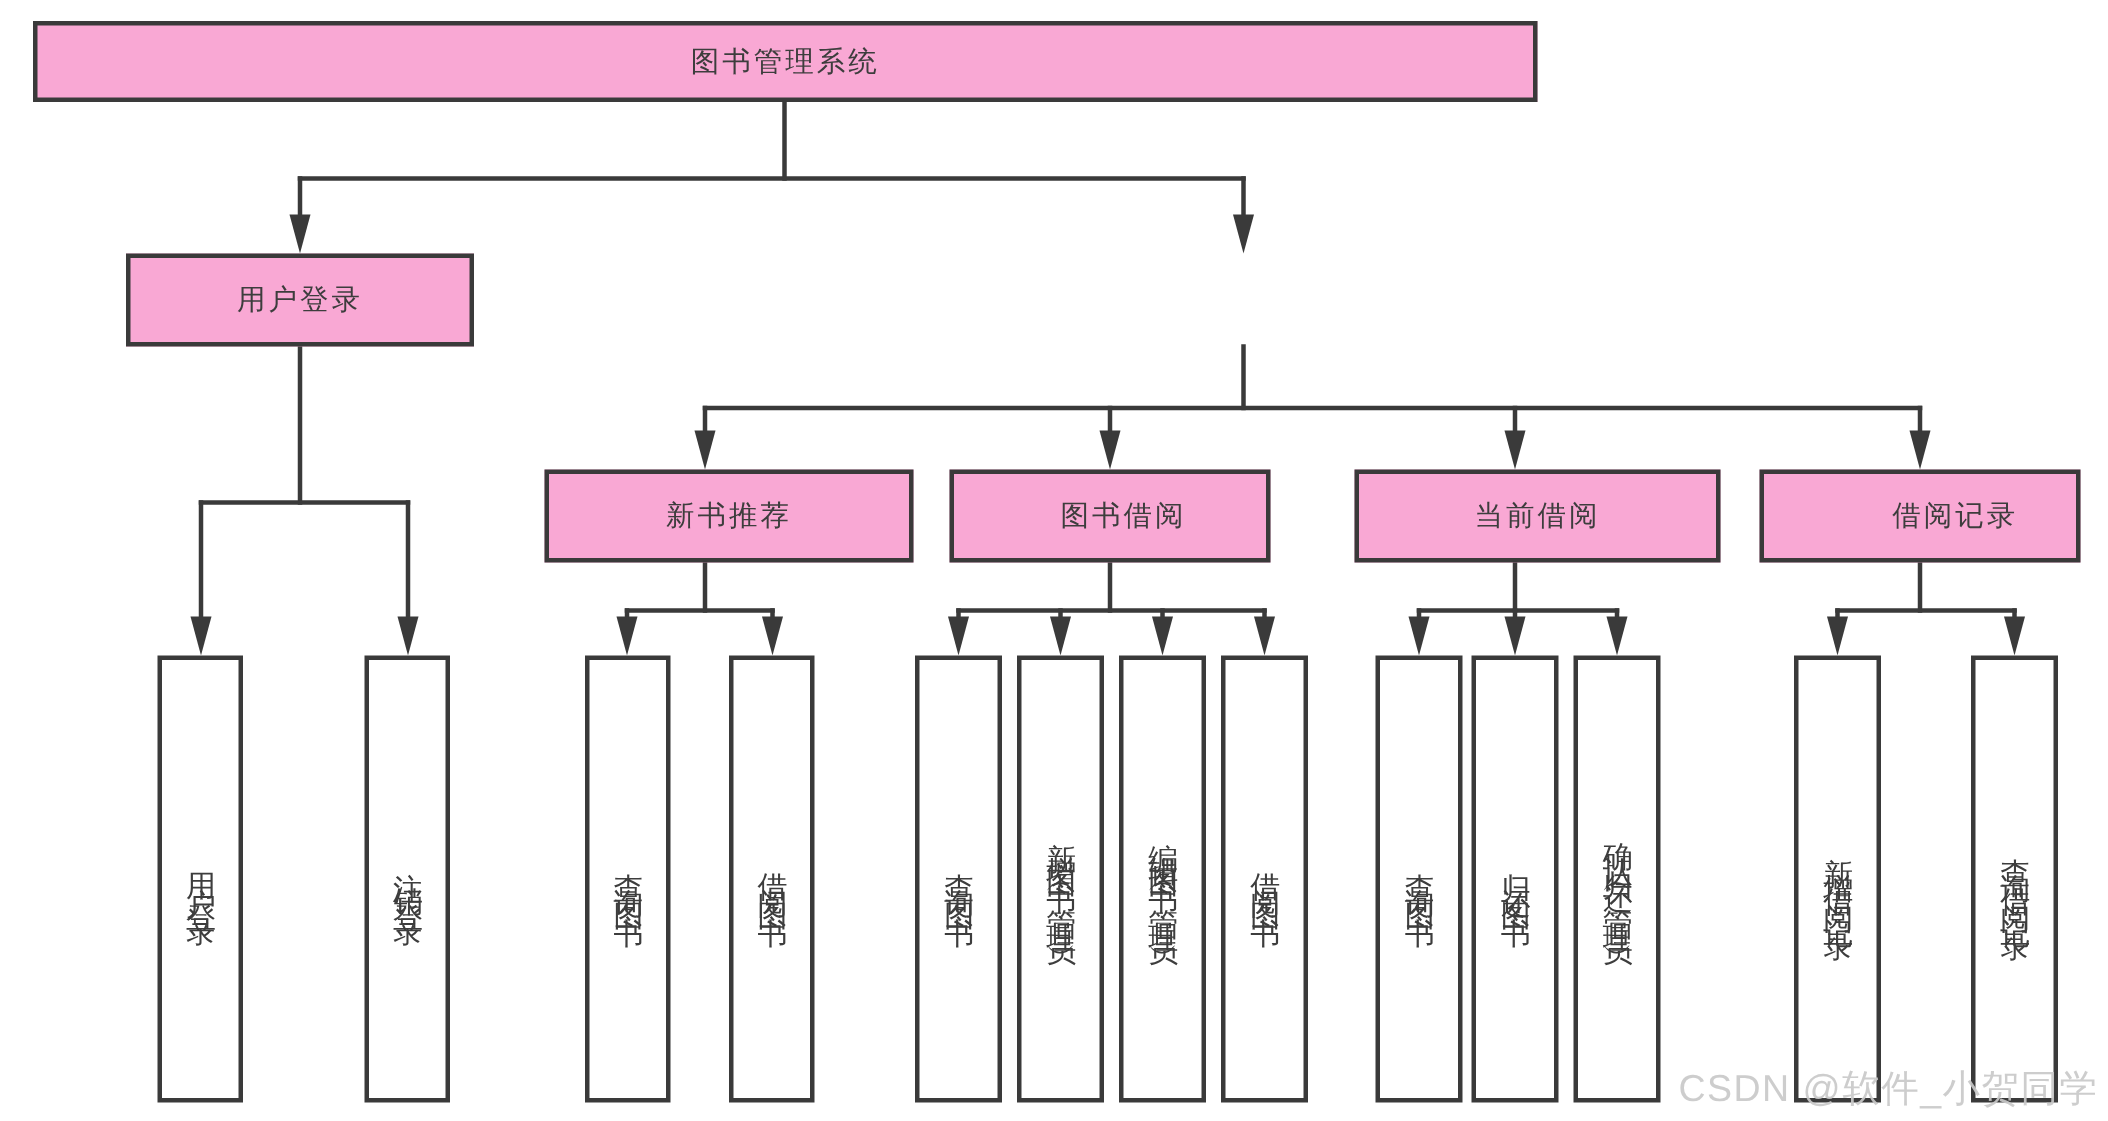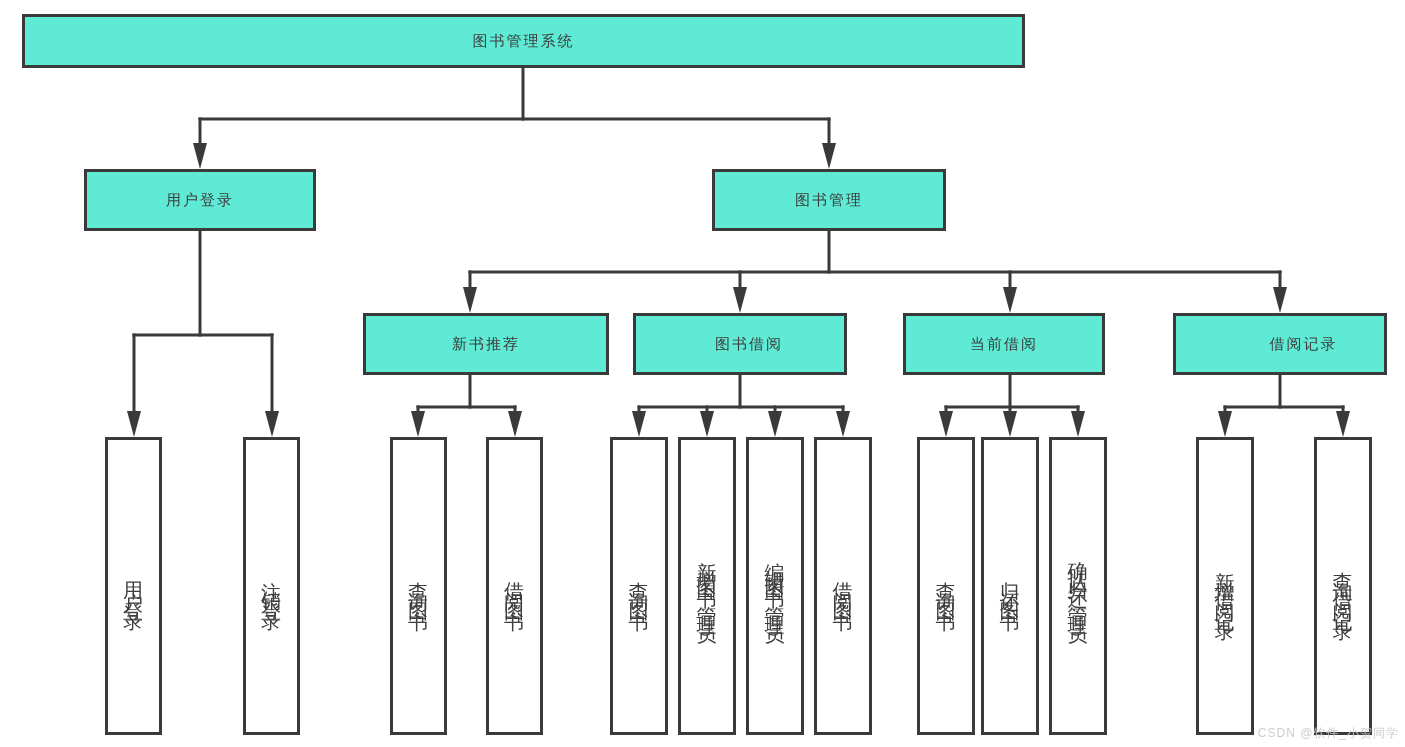--- a/index.html
+++ b/index.html
@@ -9,37 +9,37 @@
     background:#ffffff;
     overflow:hidden;
     font-family:"Liberation Sans", sans-serif;
   }
   .connectors{
     position:absolute;left:0;top:0;
     pointer-events:none;
   }
   .hbox{
     position:absolute;box-sizing:border-box;
-    border:3px solid #3a3a3a;background:#5eead4;
+    border:3px solid #3a3a3a;background:#f9a8d4;
     display:flex;align-items:center;justify-content:center;
-    font-size:15px;color:#3d3d3d;letter-spacing:2px;
+    font-size:19px;color:#3d3d3d;letter-spacing:2px;
     white-space:nowrap;
   }
   .vbox{
     position:absolute;box-sizing:border-box;
     width:57px;height:298px;
     border:3px solid #3a3a3a;background:#ffffff;
     writing-mode:vertical-rl;text-orientation:mixed;
     display:flex;align-items:center;justify-content:center;
     font-size:20px;color:#3d3d3d;letter-spacing:10px;
     line-height:1;
   }
   .watermark{
     position:absolute;right:6px;bottom:5px;
-    font-size:12px;letter-spacing:1px;
+    font-size:25px;letter-spacing:1px;
     color:rgba(201,201,201,0.92);
     z-index:5;
   }
 </style>
 </head>
 <body>
 
 <div class="canvas">
 
   <svg class="connectors" width="1405" height="747" viewBox="0 0 1405 747">
@@ -104,25 +104,24 @@
       <polygon points="1003,411 1017,411 1010,437"></polygon>
       <polygon points="1071,411 1085,411 1078,437"></polygon>
       <polygon points="1218,411 1232,411 1225,437"></polygon>
       <polygon points="1336,411 1350,411 1343,437"></polygon>
     </g>
   </svg>
 
   <div class="hbox" style="left:22px;top:14px;width:1003px;height:54px;">图书管理系统</div>
 
   <div class="hbox" style="left:84px;top:169px;width:232px;height:62px;">用户登录</div>
-  <div class="hbox" style="left:712px;top:169px;width:234px;height:62px;">图书管理</div>
 
   <div class="hbox" style="left:363px;top:313px;width:246px;height:62px;">新书推荐</div>
   <div class="hbox" style="left:633px;top:313px;width:214px;height:62px;padding-left:18px;">图书借阅</div>
-  <div class="hbox" style="left:903px;top:313px;width:202px;height:62px;">当前借阅</div>
+  <div class="hbox" style="left:903px;top:313px;width:244px;height:62px;">当前借阅</div>
   <div class="hbox" style="left:1173px;top:313px;width:214px;height:62px;padding-left:47px;">借阅记录</div>
 
   <div class="vbox" style="left:105px;top:437px;">用户登录</div>
   <div class="vbox" style="left:243px;top:437px;">注销登录</div>
 
   <div class="vbox" style="left:390px;top:437px;">查询图书</div>
   <div class="vbox" style="left:486px;top:437px;">借阅图书</div>
 
   <div class="vbox" style="left:610px;top:437px;width:58px;">查询图书</div>
   <div class="vbox" style="left:678px;top:437px;width:58px;letter-spacing:9px;">新增图书（管理员）</div>

